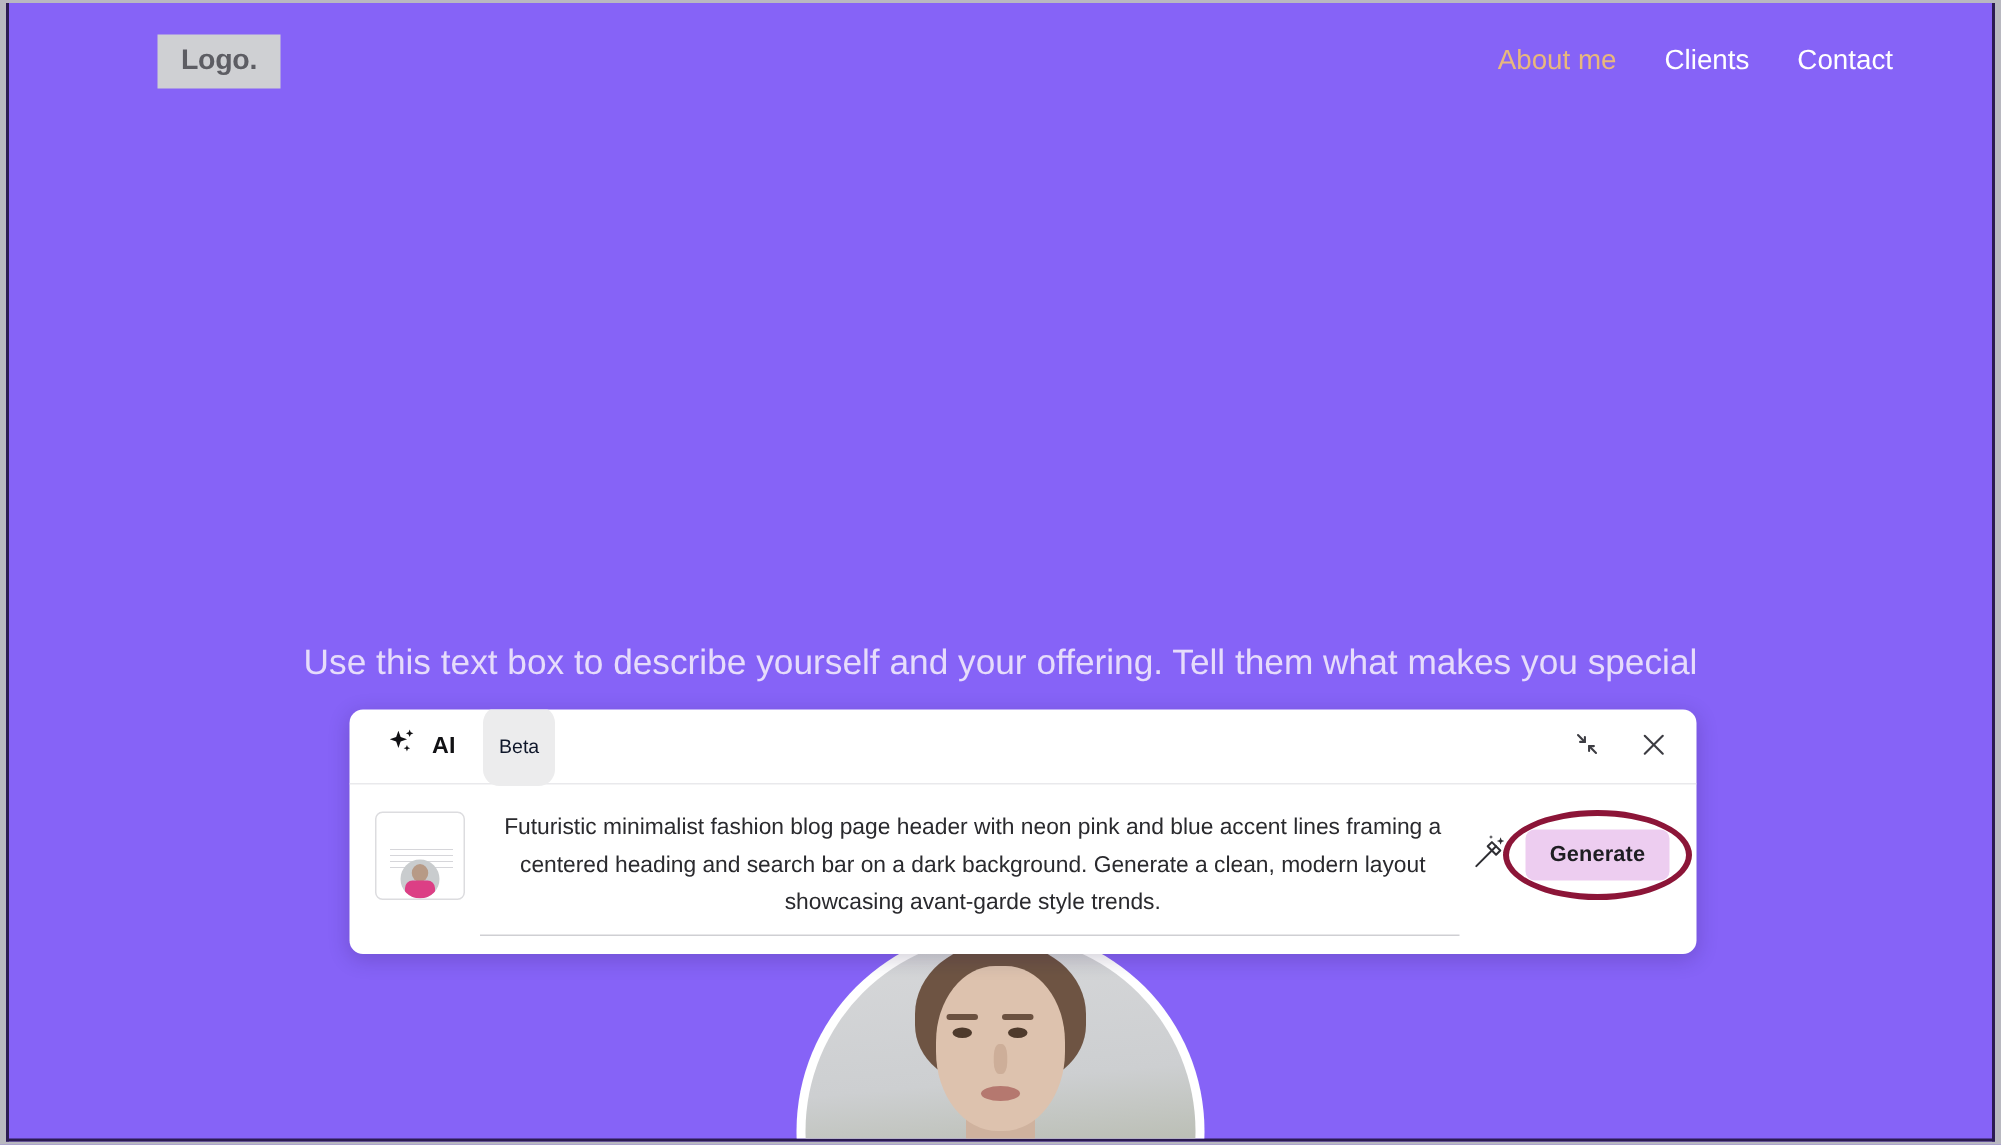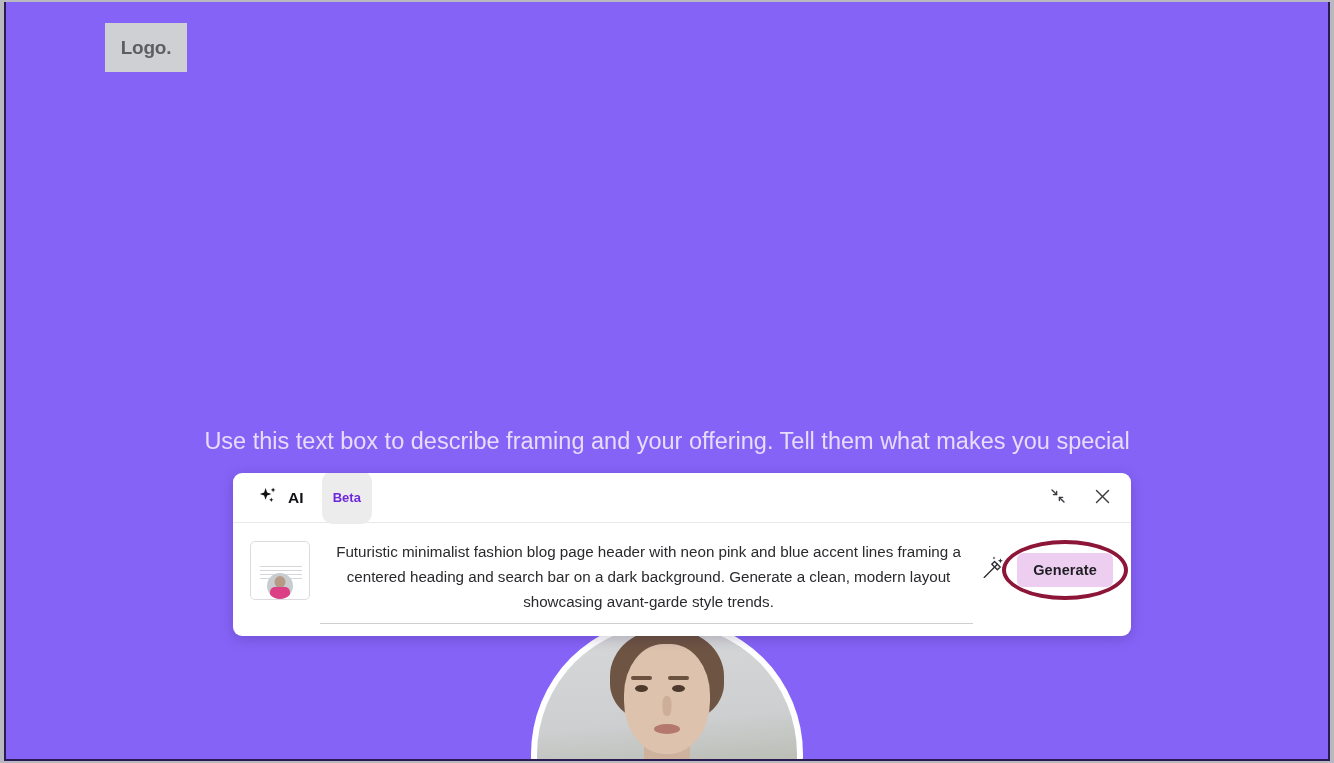--- a/index.html
+++ b/index.html
@@ -38,21 +38,21 @@
     left: 0; top: 0;
     width: 100%;
     height: 78px;
   }
 
   #logo-box {
     position: absolute;
     left: 99px;
     top: 21px;
     width: 82px;
-    height: 49px;
+    height: 36px;
     background: #cfd0d3;
     display: flex;
     align-items: center;
     justify-content: center;
   }
   #logo-box .logo-text {
     font-size: 19px;
     font-weight: bold;
     color: #5d5d63;
     letter-spacing: -0.2px;
@@ -207,26 +207,25 @@
   #ai-sparkle-icon { display: block; }
   #ai-label {
     font-size: 15.5px;
     font-weight: bold;
     color: #111114;
     letter-spacing: 0.1px;
   }
   #beta-badge {
     margin-left: 9px;
     background: #ececed;
-    color: #6d28d9;
+    color: #0f172a;
     font-size: 13px;
     padding: 20px 11px;
     border-radius: 11px;
     line-height: 1;
-    font-weight: bold;
   }
 
   #ai-header-actions {
     position: absolute;
     right: 14px;
     top: 50%;
     transform: translateY(-50%);
     display: flex;
     align-items: center;
     gap: 14px;
@@ -361,25 +360,30 @@
 <div id="viewport">
 
   <div id="site-canvas">
 
     <div id="topbar">
 
       <div id="logo-box">
         <span class="logo-text">Logo.</span>
       </div>
 
+      <nav id="nav">
+        <span class="nav-link accent">About me</span>
+        <span class="nav-link">Clients</span>
+        <span class="nav-link">Contact</span>
+      </nav>
     </div>
 
 
     <div id="hero-sub">
-      <span>Use this text box to describe framing and your offering. Tell them what</span>
+      <span>Use this text box to describe yourself and your offering. Tell them what</span>
       <span>makes you special and describe the content on your site.</span>
     </div>
 
     <div id="portrait-wrap">
       <div id="portrait">
 
         <div class="neck"></div>
 
         <div class="hair"></div>
         <div class="face"></div>

